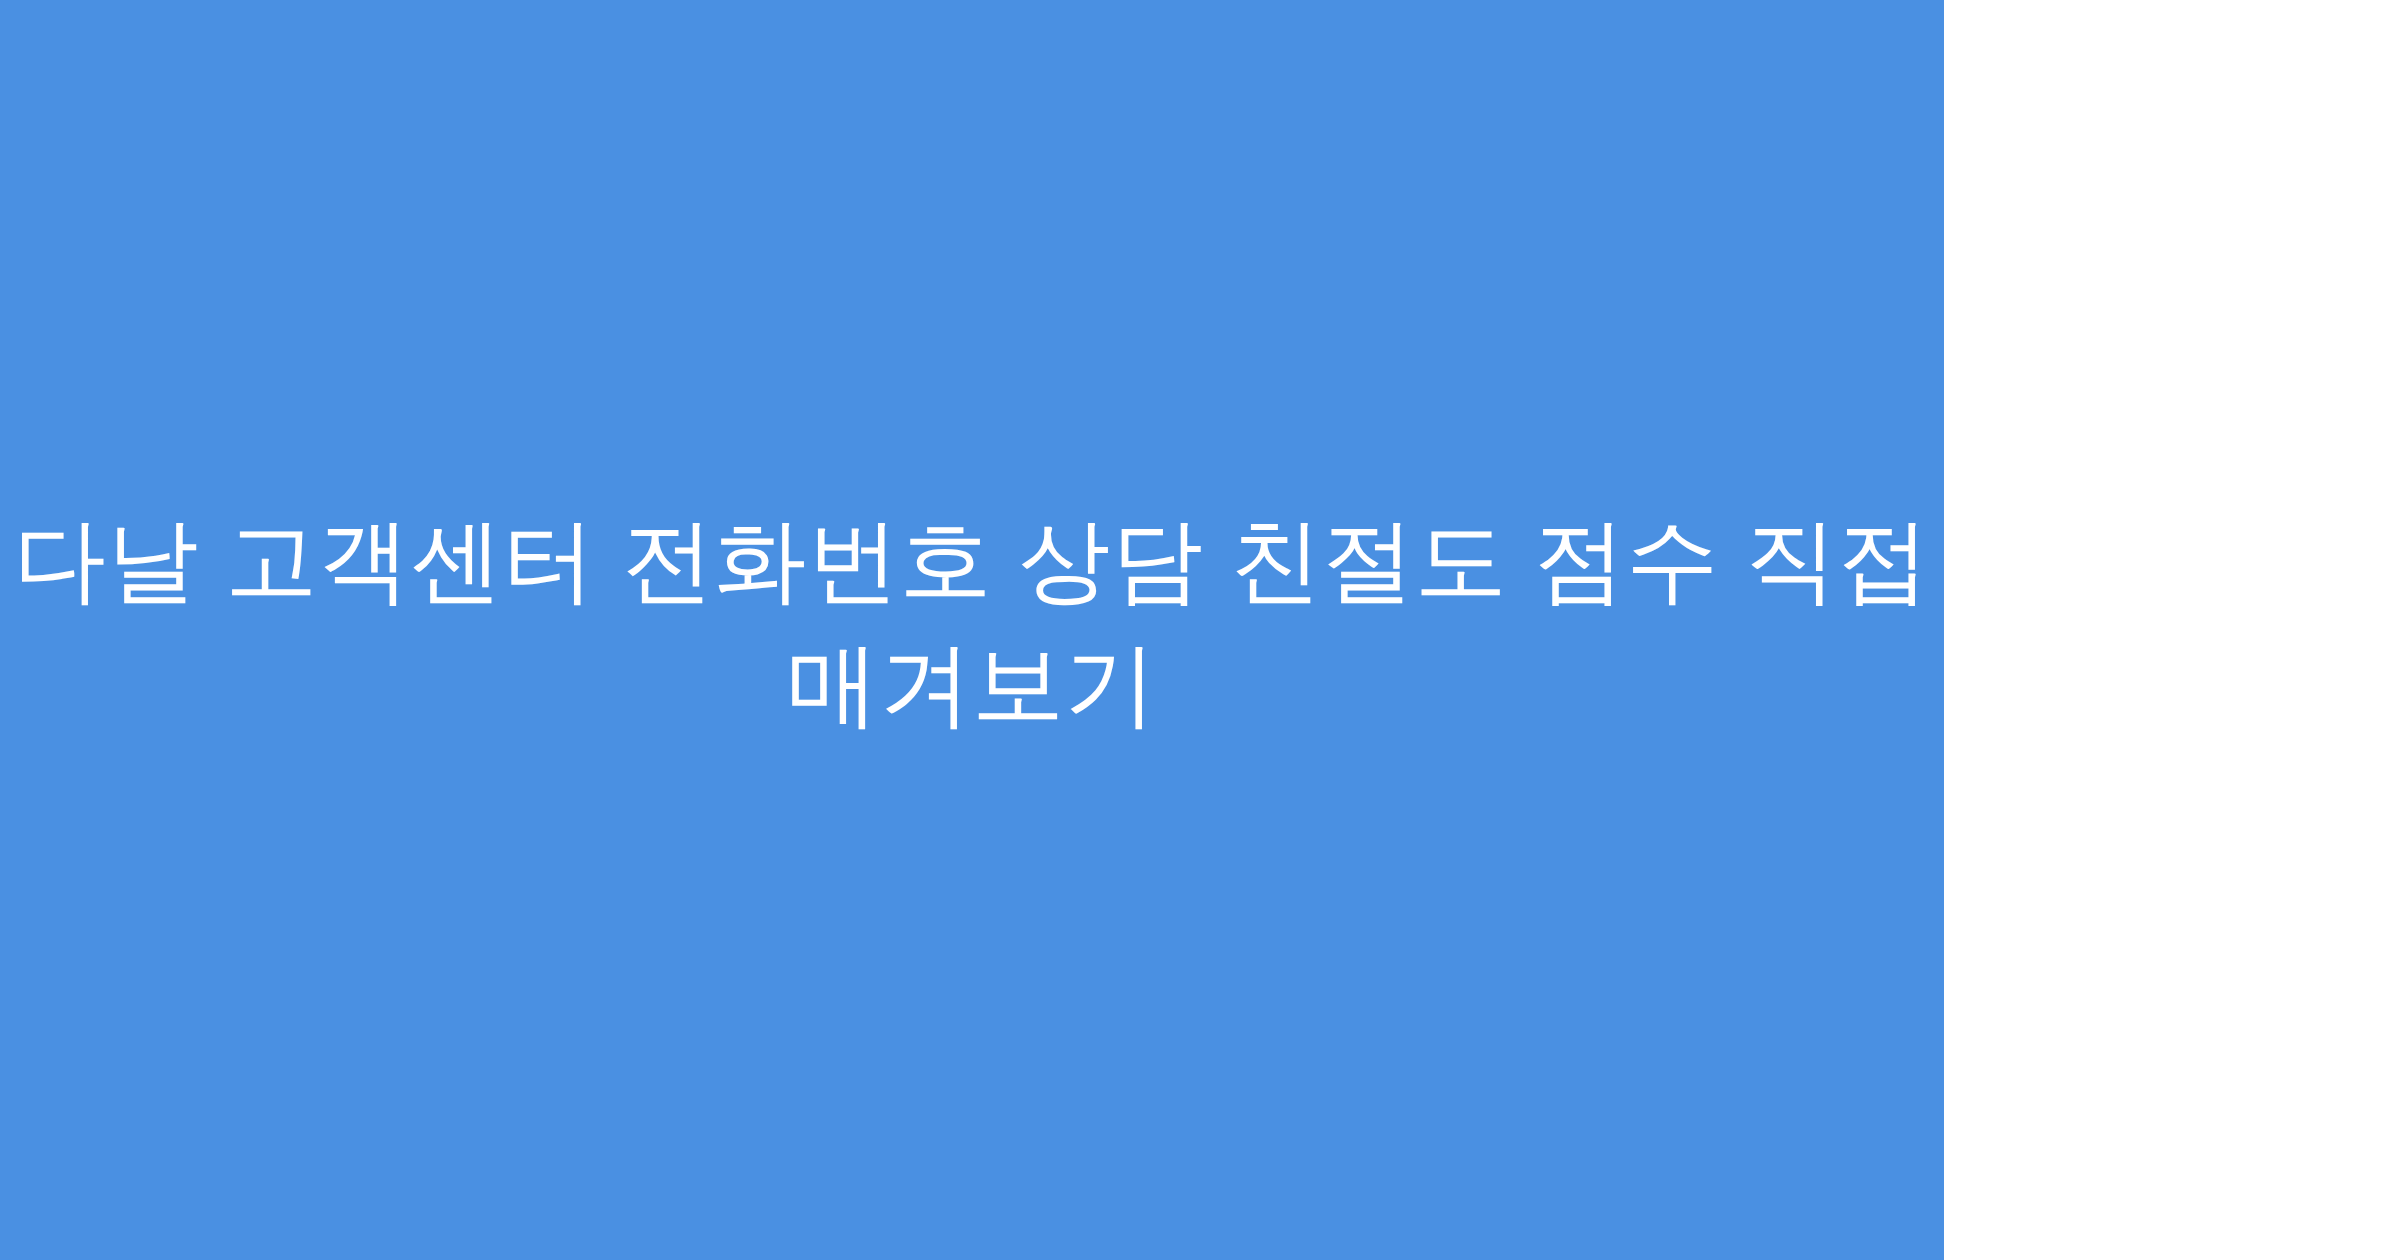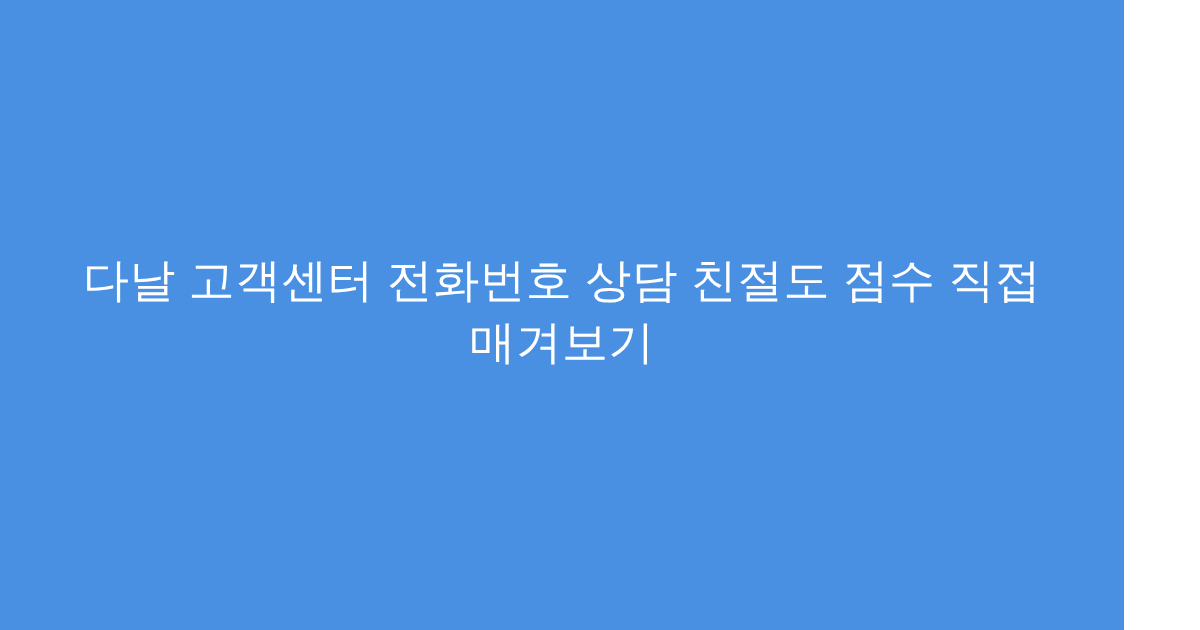--- a/index.html
+++ b/index.html
@@ -13,21 +13,21 @@
     height: 630px;
     overflow: hidden;
     font-family: "Liberation Sans", "DejaVu Sans", sans-serif;
     background: #ffffff;
   }
 
   
   #thumbnail-card {
     position: relative;
     box-sizing: border-box;
-    width: 1124px;
+    width: 972px;
     height: 630px;
     background-color: #4a90e2;
     display: flex;
     flex-direction: column;
     align-items: center;
     justify-content: center;
     overflow: hidden;
   }
 
   

